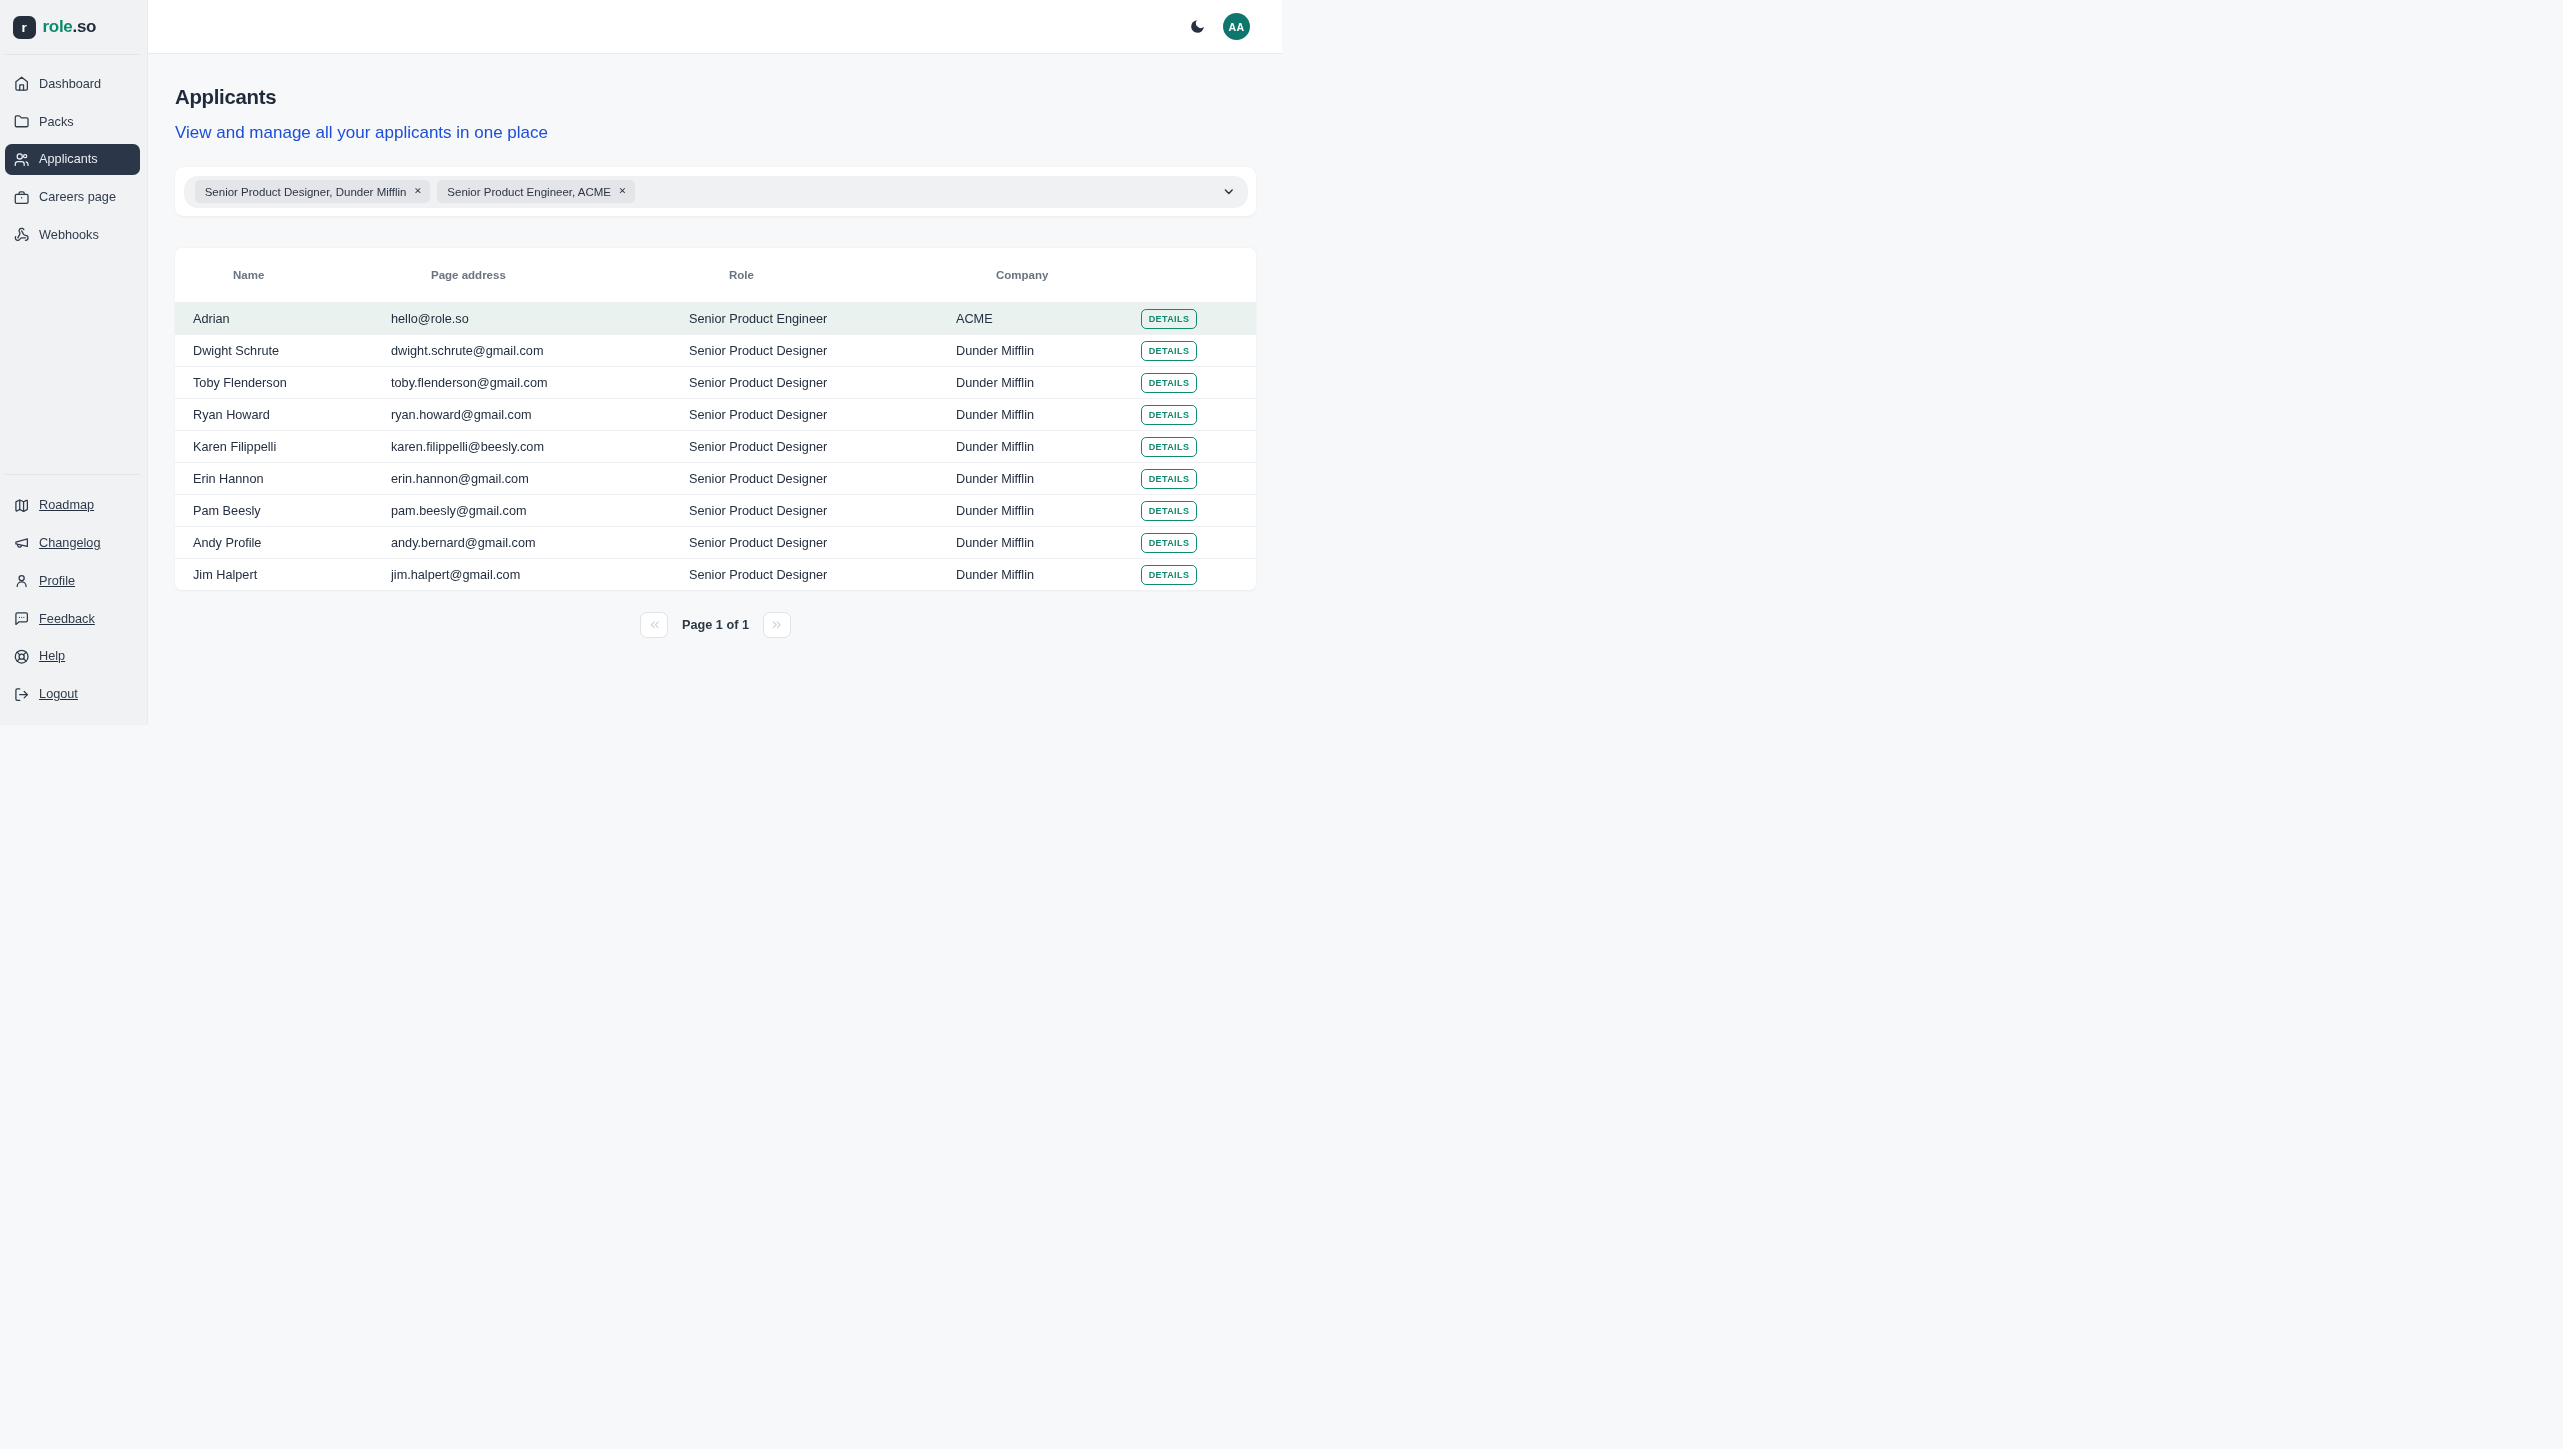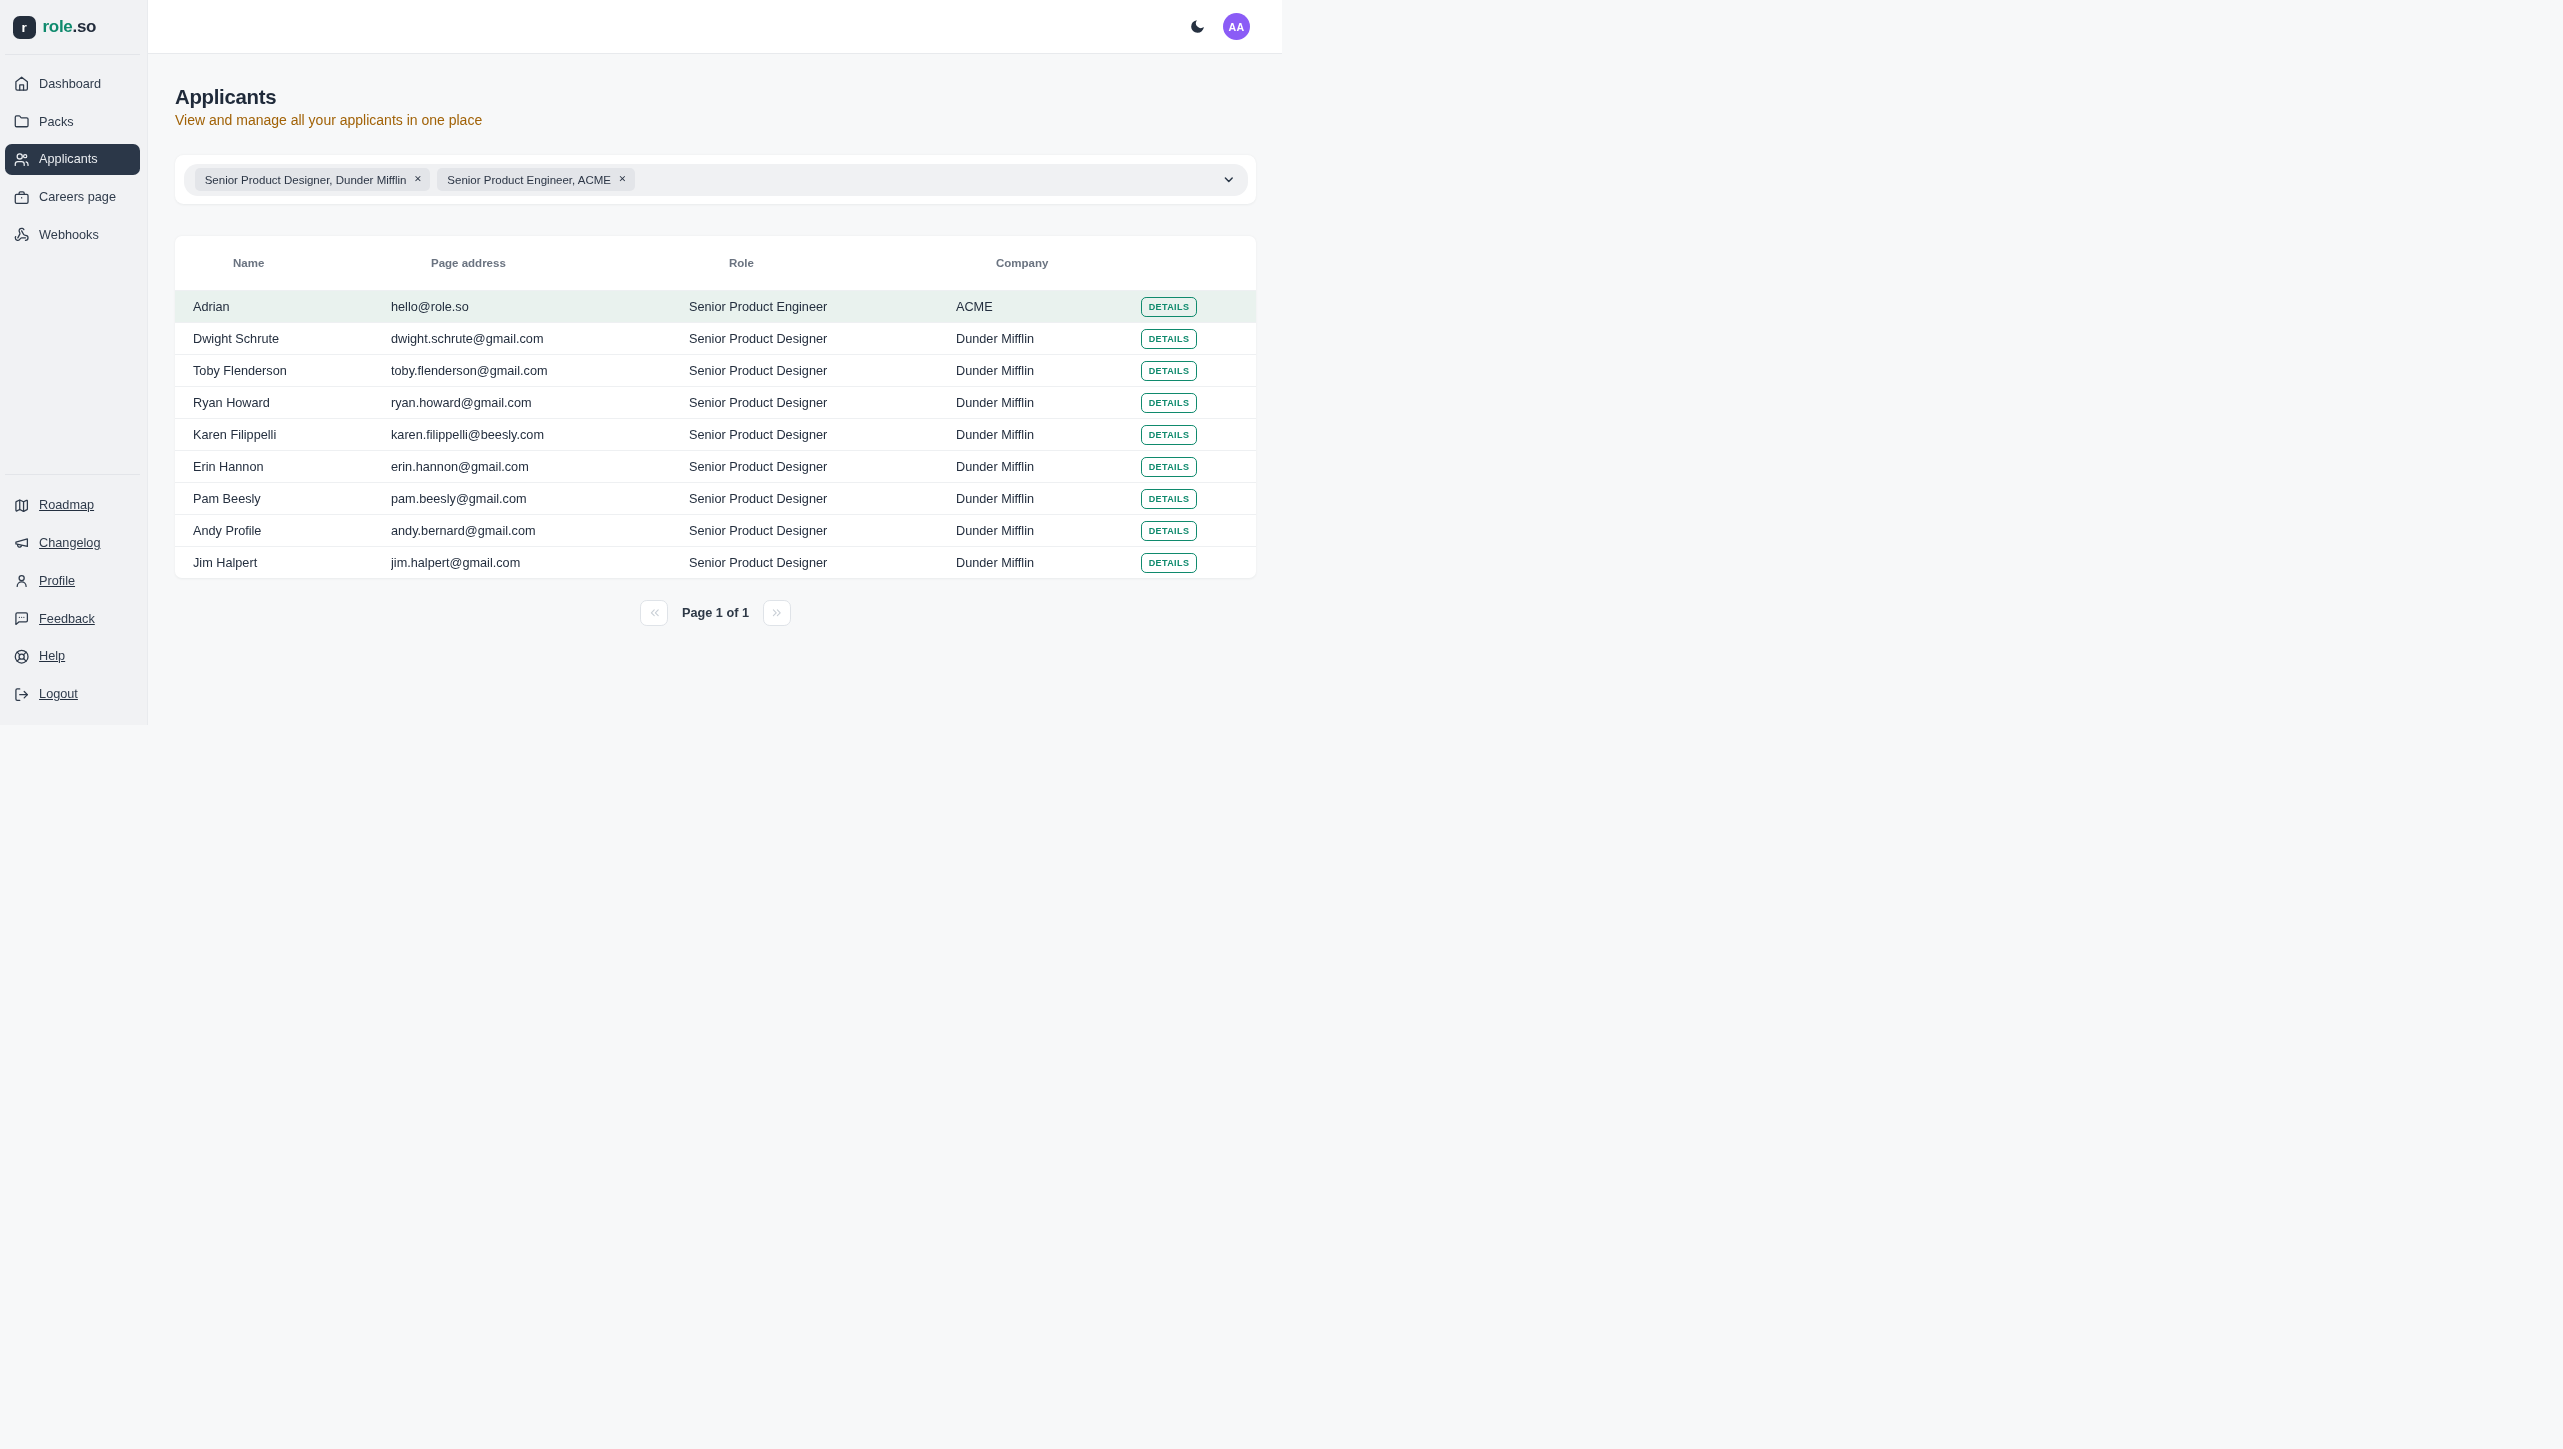--- a/index.html
+++ b/index.html
@@ -41,28 +41,28 @@
 
   
   .main { flex:1; display:flex; flex-direction:column; min-width:0; }
   .topbar {
     height:54px; flex:none; background:#fff; border-bottom:0.8px solid #e8eaed;
     display:flex; align-items:center; justify-content:flex-end; gap:15.3px; padding-right:32px;
   }
   .theme-toggle { background:none; border:none; cursor:pointer; color:#263141; width:20.4px; height:20.4px; display:flex; align-items:center; justify-content:center; }
   .theme-toggle svg { width:17px; height:17px; }
   .avatar {
-    width:27px; height:27px; border-radius:50%; background:#8b5cf6; color:#fff;
+    width:27px; height:27px; border-radius:50%; background:#0f766e; color:#fff;
     font-size:10.6px; font-weight:700; letter-spacing:0.3px;
     display:flex; align-items:center; justify-content:center; cursor:pointer;
   }
 
   .content { flex:1; padding:31px 26px 0 27px; }
   .page-title { font-size:20.4px; font-weight:700; color:#1f2a3a; letter-spacing:-0.3px; line-height:25px; }
-  .page-subtitle { margin-top:3px; font-size:14px; color:#a16207; line-height:15.3px; }
+  .page-subtitle { margin-top:15px; font-size:17px; color:#1d4ed8; line-height:15.3px; }
 
   
   .filter-card {
     margin-top:27px; background:#fff; border-radius:8.5px; padding:8.5px;
     box-shadow:0 0.8px 2.5px rgba(20,28,40,.06);
   }
   .filter-bar {
     height:32px; background: var(--filter-bar-bg, #f0f1f3); border-radius:14px;
     display:flex; align-items:center; padding:0 12px 0 11px; cursor:pointer;
   }

